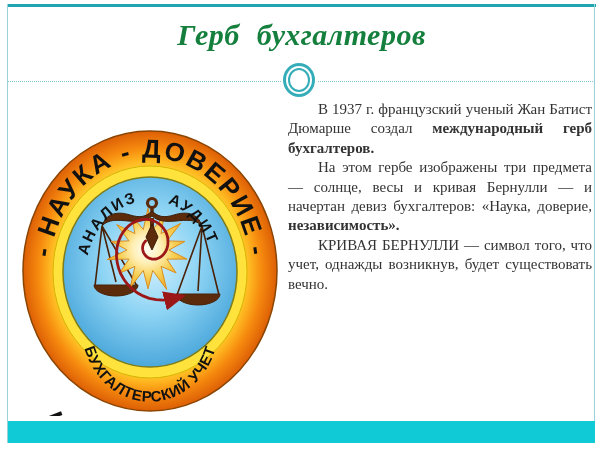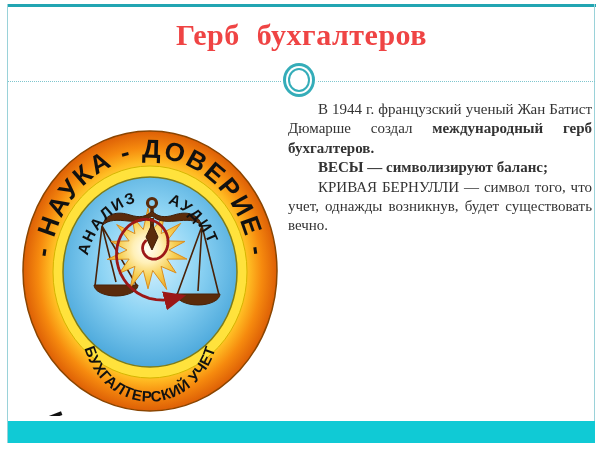--- a/index.html
+++ b/index.html
@@ -5,21 +5,21 @@
   html,body{margin:0;padding:0;background:#fff;}
   .canvas{position:relative;width:604px;height:452px;background:#ffffff;overflow:hidden;
           font-family:"Liberation Serif", serif;}
   
   .border-top{position:absolute;left:7px;top:4px;width:589px;height:3px;background:#22a5b2;}
   .border-left{position:absolute;left:7px;top:4px;width:1px;height:439px;background:#9ad2d9;}
   .border-right{position:absolute;left:594px;top:4px;width:1px;height:439px;background:#9ad2d9;}
   .bottom-bar{position:absolute;left:8px;top:421px;width:587px;height:22px;background:#10cad5;}
   
   .title{position:absolute;left:8px;top:18px;width:587px;margin:0;text-align:center;
-         font-size:30px;font-weight:bold;color:#ef4444;letter-spacing:.5px;word-spacing:9px;}
+         font-size:30px;font-weight:bold;color:#15803d;letter-spacing:.5px;word-spacing:9px;font-style:italic;}
   
   .divider{position:absolute;left:8px;top:81px;width:587px;border-top:1px dotted #7fc6ce;}
   .ornament{position:absolute;left:288px;top:68px;width:18px;height:20px;background:#fff;
             border:2px solid #35adb9;border-radius:50%;
             box-shadow:0 0 0 2px #ffffff, 0 0 0 5px #35adb9, 0 0 0 7px #ffffff;}
   
   .body-text{position:absolute;left:288px;top:100px;width:304px;color:#333333;
              font-size:15px;line-height:19.4px;text-align:justify;}
   .body-text p{margin:0;text-indent:30px;}
   .body-text b{font-weight:bold;}
@@ -112,19 +112,19 @@
       <text font-size="15.5" letter-spacing="2">
         <textPath xlink:href="#arcInnerTop" href="#arcInnerTop" startOffset="58%">АУДИТ</textPath>
       </text>
       <text font-size="15" letter-spacing="0.5">
         <textPath xlink:href="#arcInnerBottom" href="#arcInnerBottom" startOffset="50%" text-anchor="middle">БУХГАЛТЕРСКИЙ УЧЕТ</textPath>
       </text>
     </svg>
   </div>
 
   <div class="body-text">
-    <p><span>В 1944 г. французский ученый Жан Батист Дюмарше создал </span><b>международный герб бухгалтеров.</b></p>
-    <p><span></span><b>ВЕСЫ — символизируют баланс;</b></p>
+    <p><span>В 1937 г. французский ученый Жан Батист Дюмарше создал </span><b>международный герб бухгалтеров.</b></p>
+    <p><span>На этом гербе изображены три предмета — солнце, весы и кривая Бернулли — и начертан девиз бухгалтеров: «Наука, доверие, </span><b>независимость».</b></p>
     <p><span>КРИВАЯ БЕРНУЛЛИ — символ того, что учет, однажды возникнув, будет существовать вечно.</span><b></b></p>
   </div>
 
   <div class="bottom-bar"></div>
 </div>
 
 </body></html>

